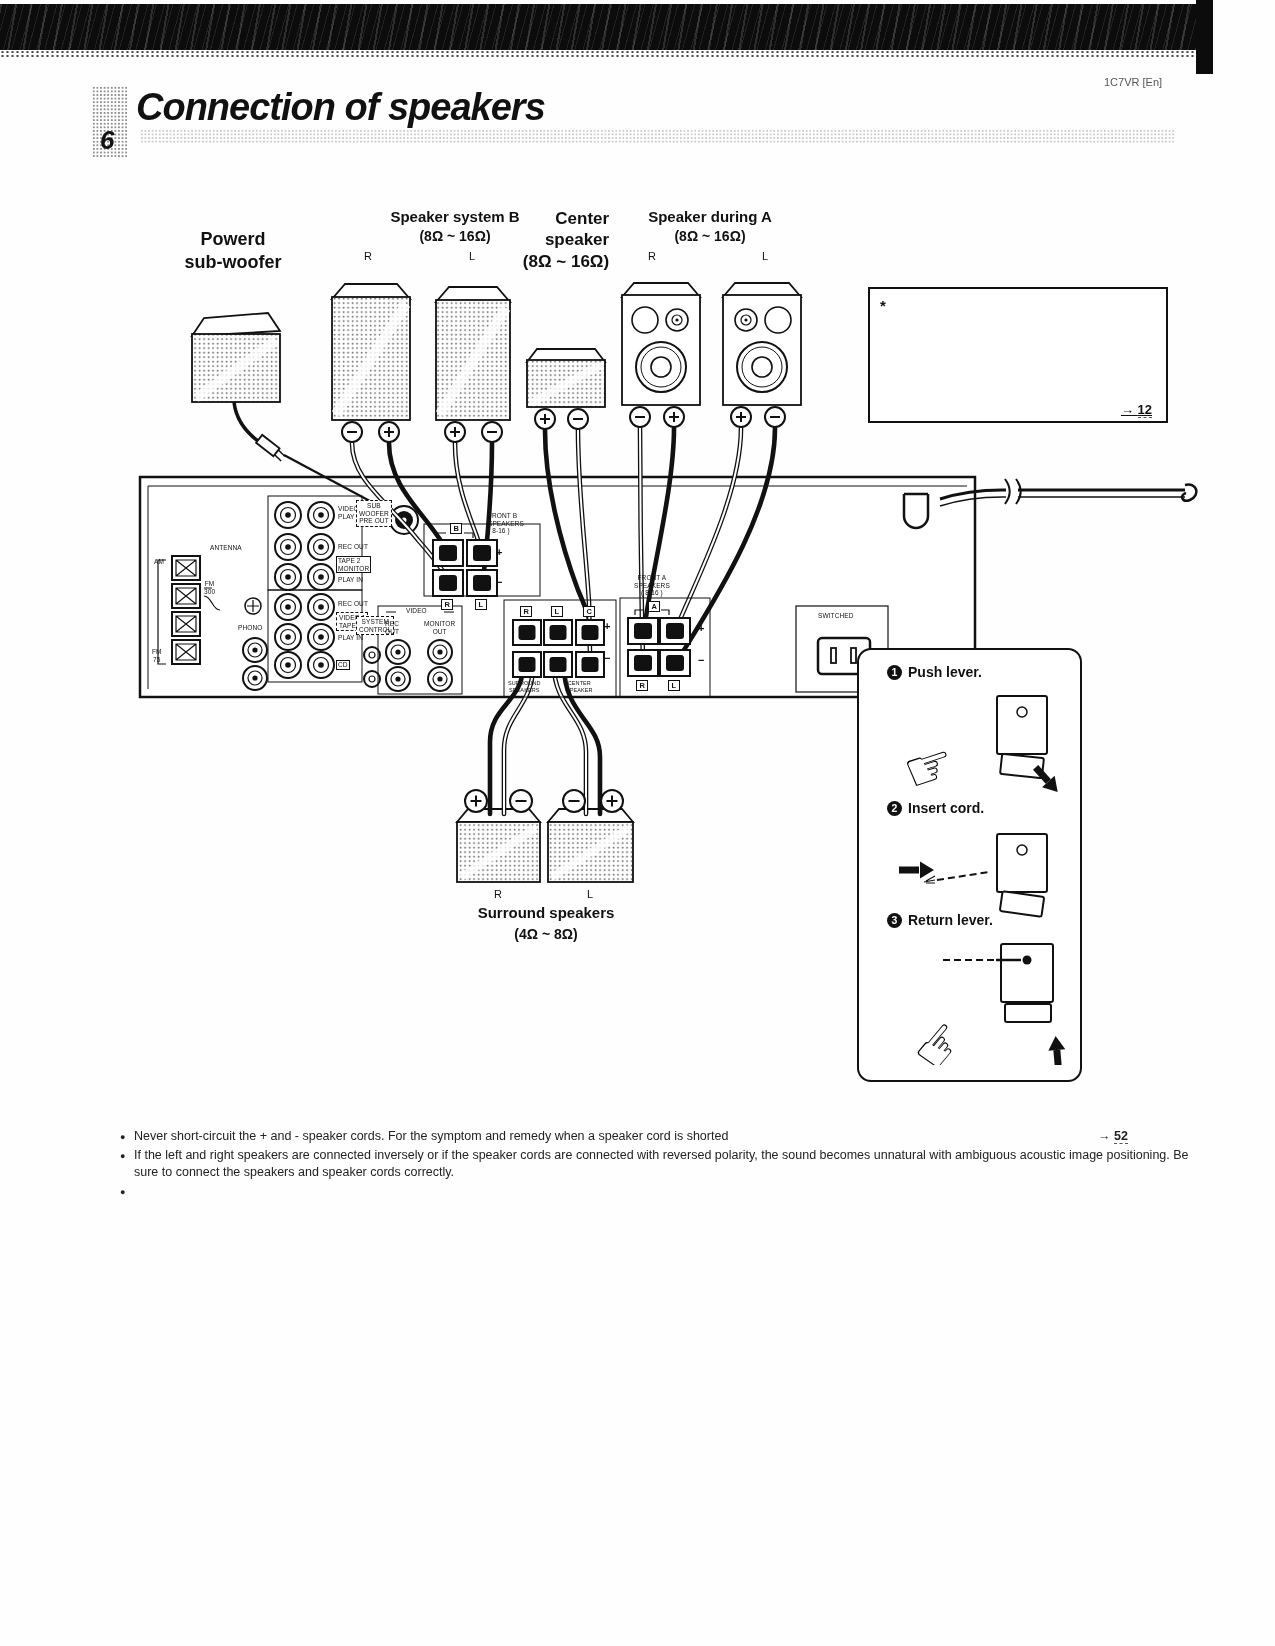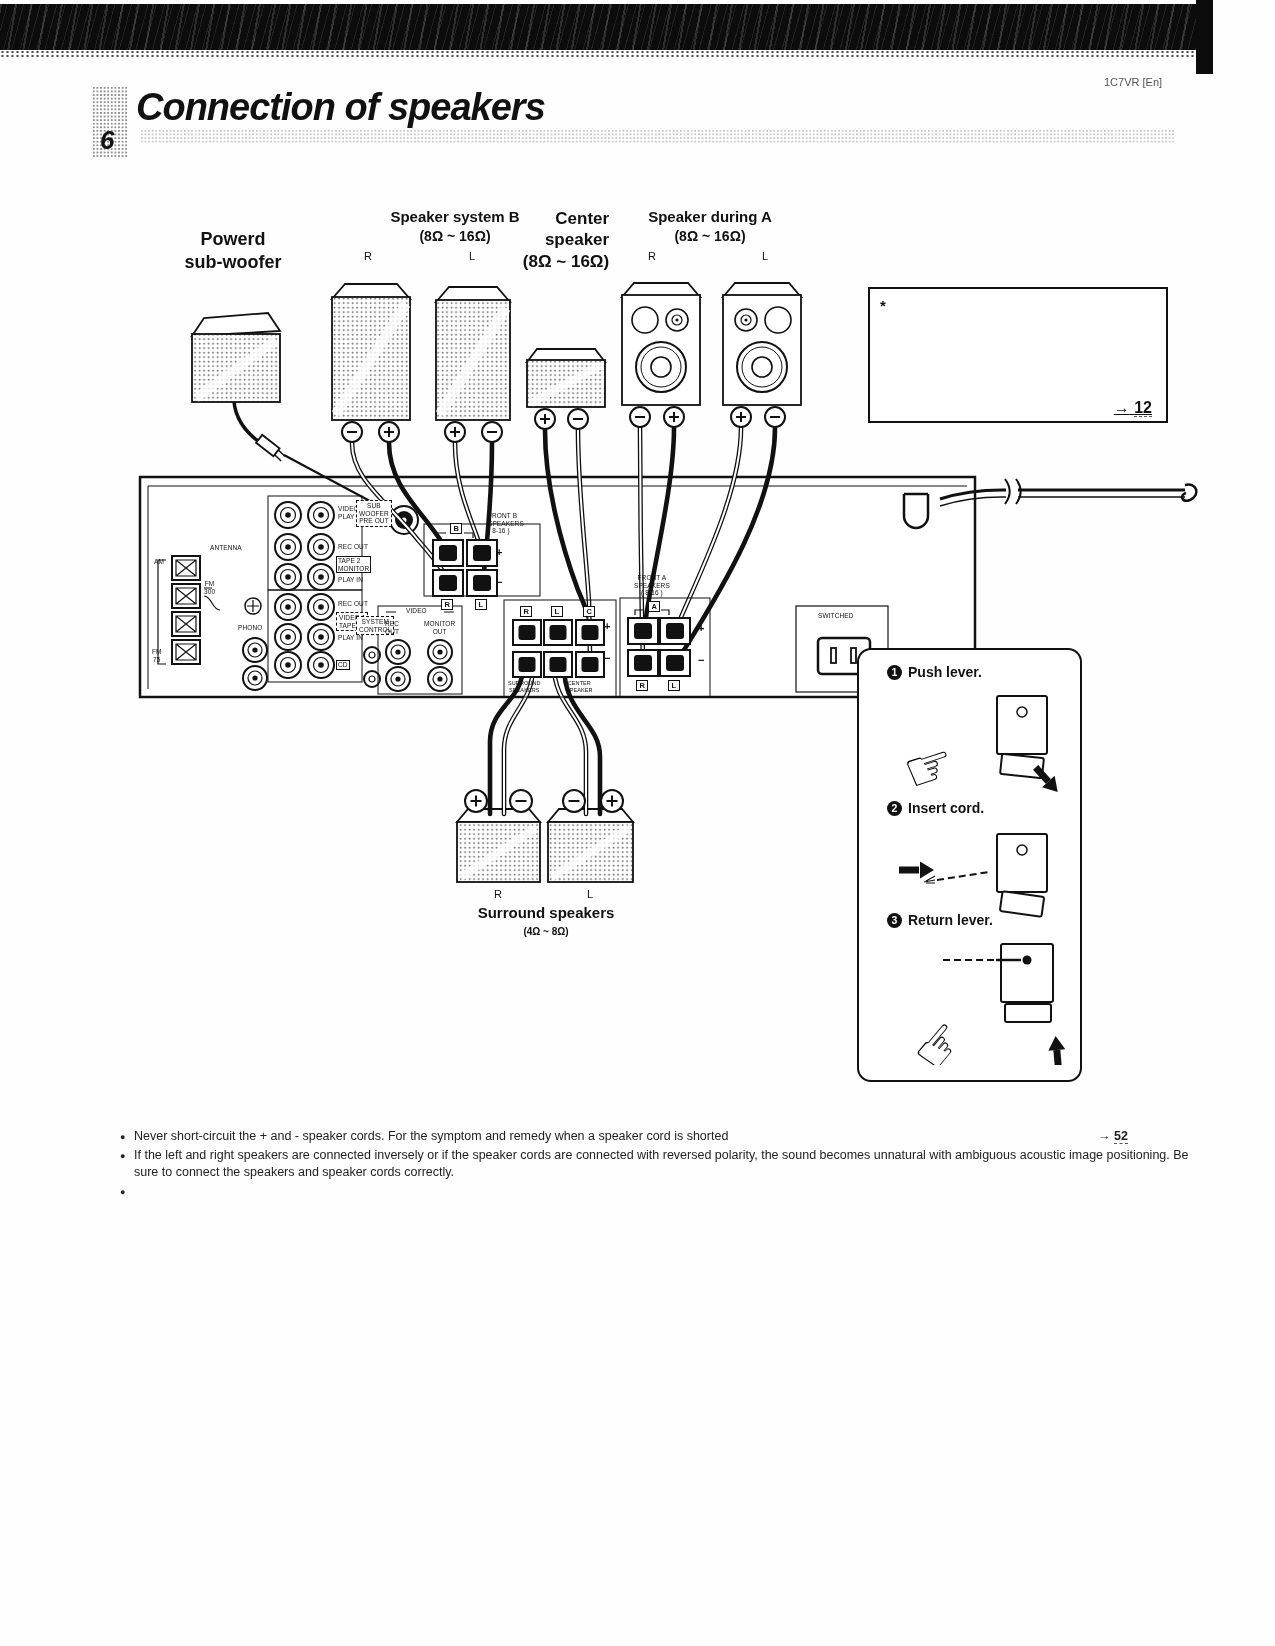--- a/index.html
+++ b/index.html
@@ -470,21 +470,21 @@
   <div class="lbl b ctr pre" style="left:566px;top:208px;font-size:17px;text-align:right;">Center
 speaker
 (8Ω ~ 16Ω)</div>
   <div class="lbl b ctr" style="left:710px;top:208px;font-size:15px;">Speaker during A</div>
   <div class="lbl b ctr" style="left:710px;top:228px;font-size:14px;">(8Ω ~ 16Ω)</div>
   <div class="lbl ctr" style="left:652px;top:250px;font-size:11px;">R</div>
   <div class="lbl ctr" style="left:765px;top:250px;font-size:11px;">L</div>
 
   <div class="notebox">
     <span class="lbl b" style="left:10px;top:8px;font-size:15px;">*</span>
-    <span class="lbl" style="right:14px;bottom:3px;font-size:16px;text-decoration:underline;">
+    <span class="lbl" style="right:14px;bottom:3px;font-size:13px;text-decoration:underline;">
       <span>→</span>
       <span class="refnum">12</span>
     </span>
   </div>
 
   <div class="lbl tiny" style="left:210px;top:544px;">ANTENNA</div>
   <div class="lbl tiny" style="left:154px;top:558px;">AM</div>
   <div class="lbl tiny" style="left:204px;top:580px;">FM
 300</div>
   <div class="lbl tiny" style="left:152px;top:648px;">FM
@@ -540,21 +540,21 @@
   <div class="lbl b" style="left:698px;top:622px;font-size:11px;">+</div>
   <div class="lbl b" style="left:698px;top:654px;font-size:11px;">−</div>
   <span class="boxletter" style="left:636px;top:680px;">R</span>
   <span class="boxletter" style="left:668px;top:680px;">L</span>
 
   <div class="lbl tiny" style="left:818px;top:612px;">SWITCHED</div>
 
   <div class="lbl ctr" style="left:498px;top:888px;font-size:11px;">R</div>
   <div class="lbl ctr" style="left:590px;top:888px;font-size:11px;">L</div>
   <div class="lbl b ctr" style="left:546px;top:904px;font-size:15px;">Surround speakers</div>
-  <div class="lbl b ctr" style="left:546px;top:926px;font-size:10px;">(4Ω ~ 8Ω)</div>
+  <div class="lbl b ctr" style="left:546px;top:926px;font-size:14px;">(4Ω ~ 8Ω)</div>
 
   <div class="stepsbox">
     <div class="stephdr" style="left:28px;top:14px;">
       <span class="stepnum">1</span>
       <span>Push lever.</span>
     </div>
     <svg class="abs" style="left:38px;top:42px;" width="170" height="105" viewBox="0 0 170 105">
       <rect x="100" y="4" width="50" height="58" rx="2" fill="#fff" stroke="#111" stroke-width="2"></rect>
       <circle cx="125" cy="20" r="5" fill="none" stroke="#111" stroke-width="1.5"></circle>
       <rect x="104" y="64" width="42" height="20" rx="2" transform="rotate(6 125 74)" fill="#fff" stroke="#111" stroke-width="2"></rect>

